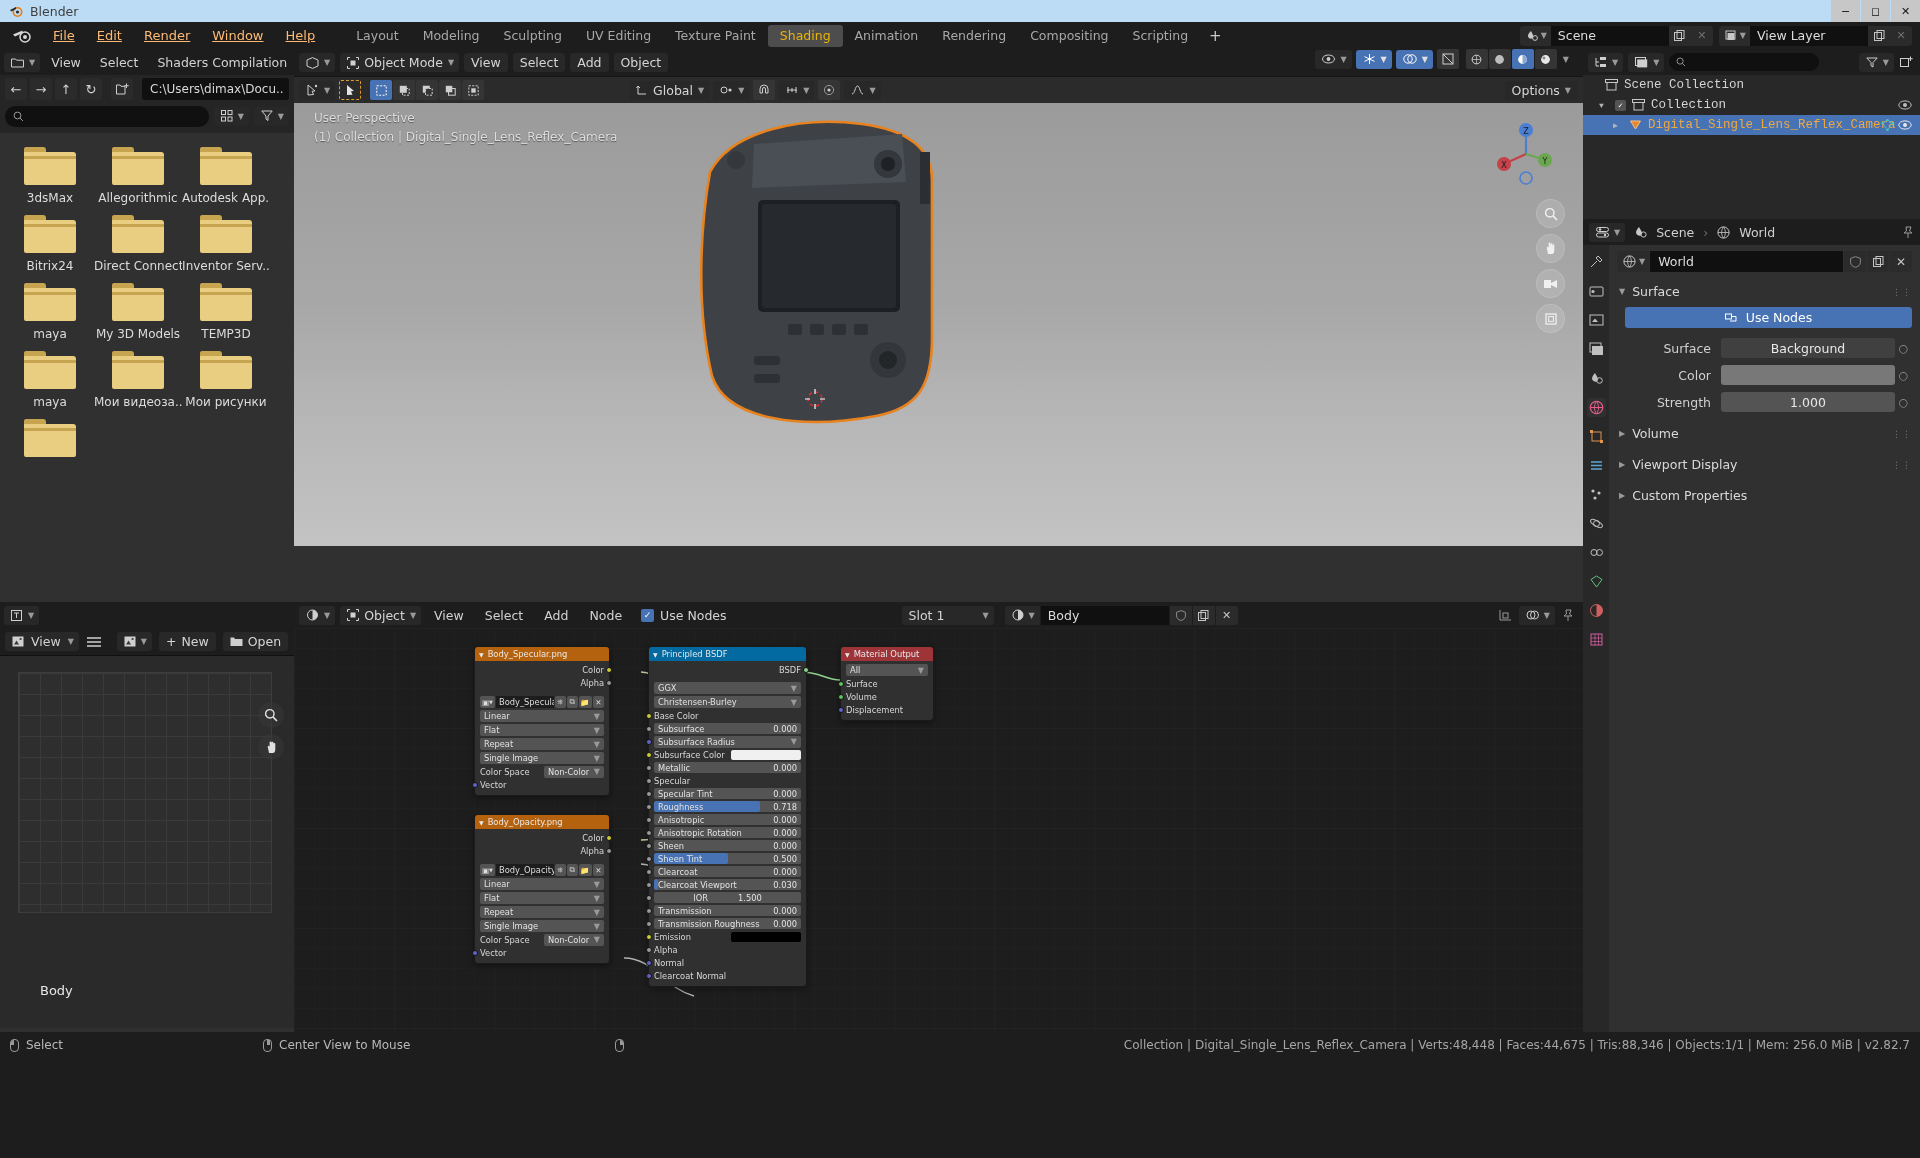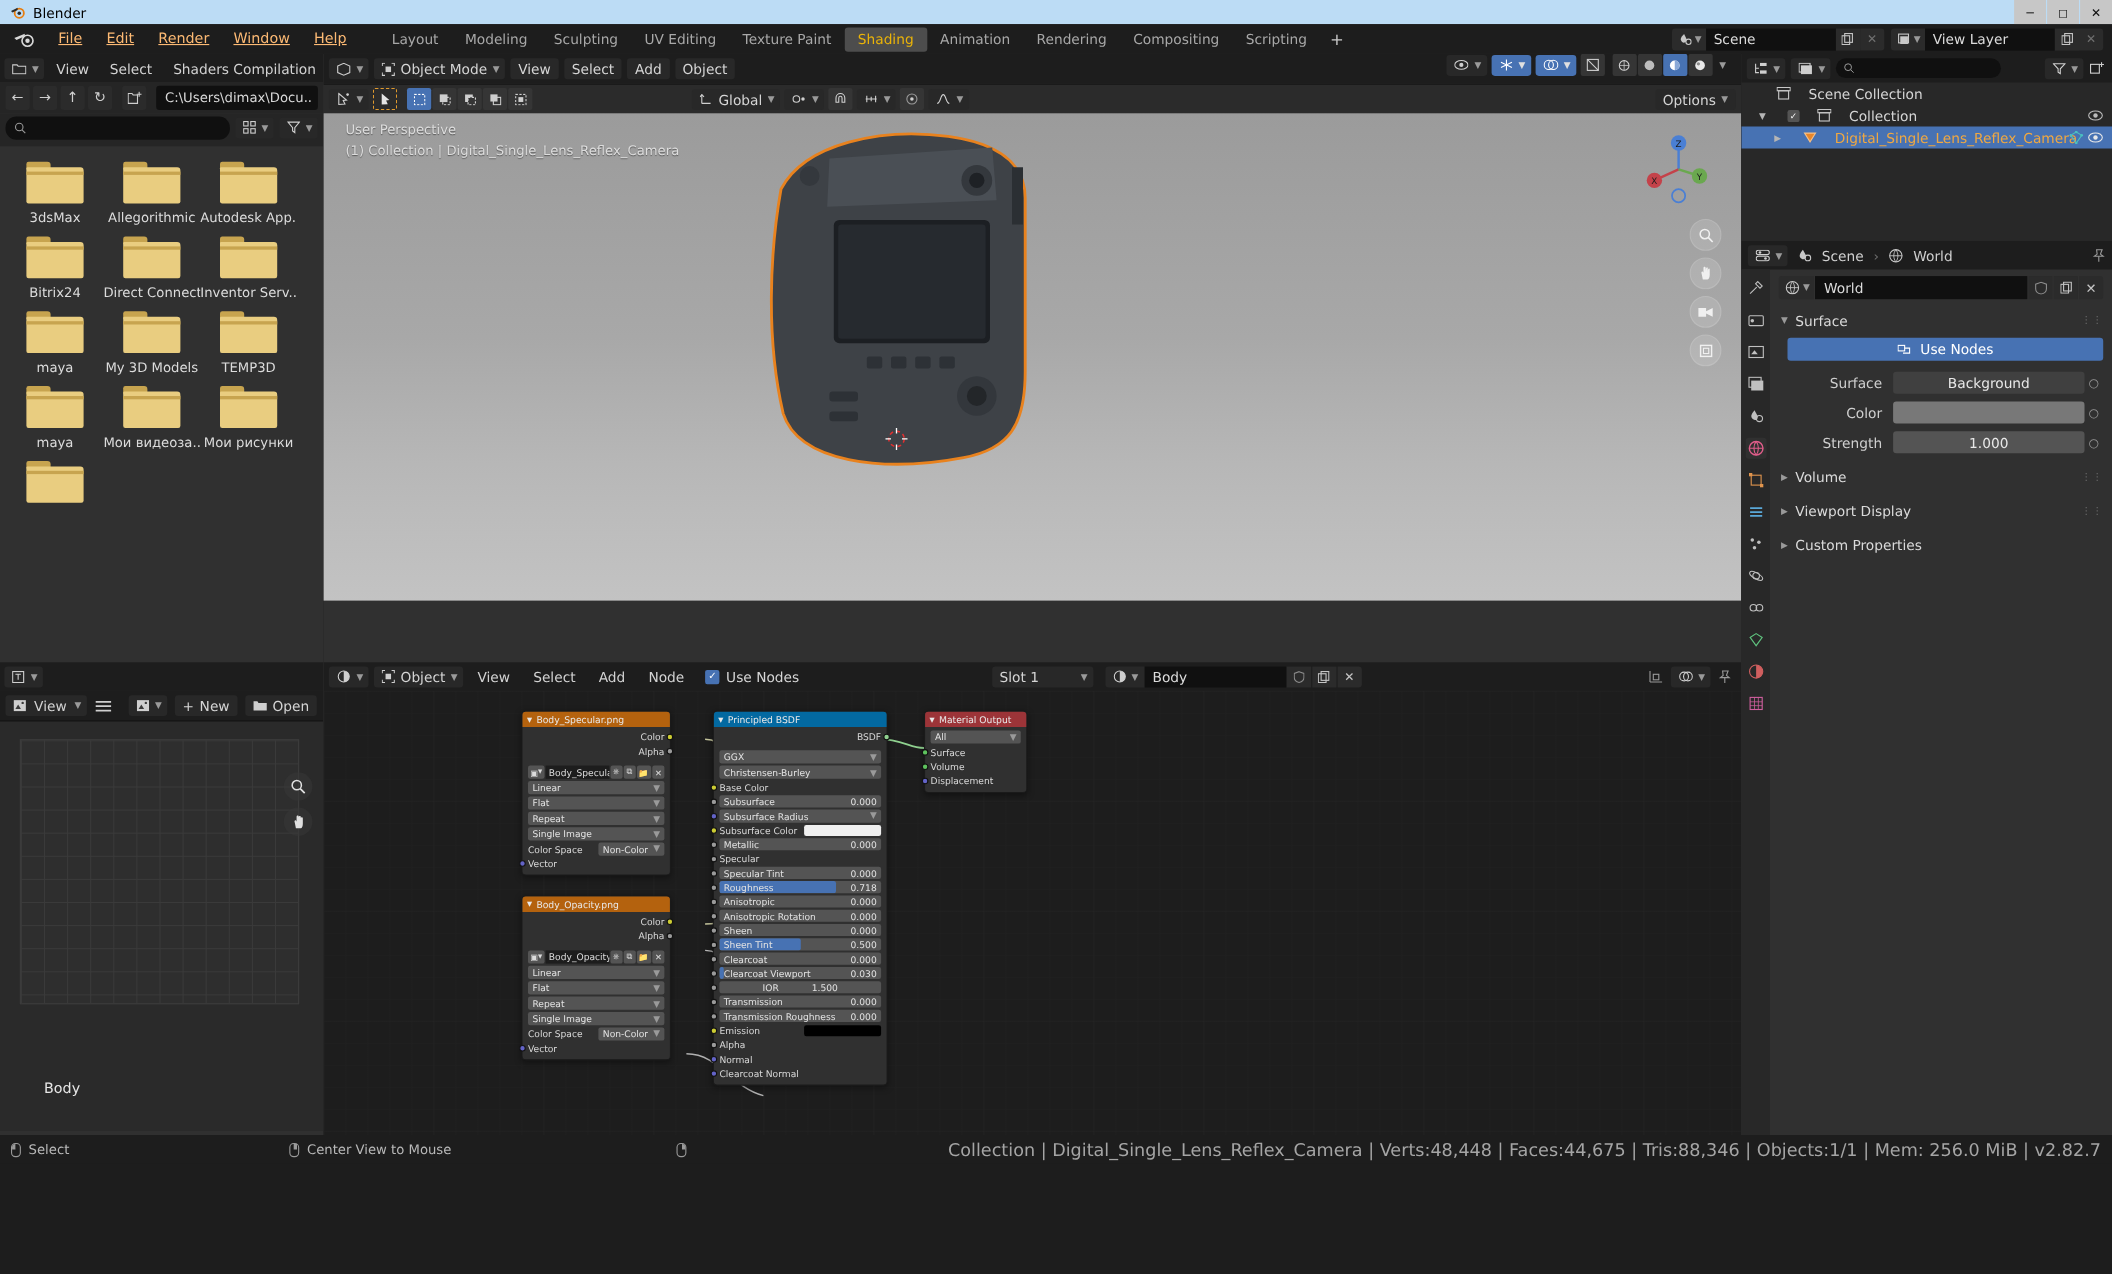--- a/index.html
+++ b/index.html
@@ -5,21 +5,21 @@
   * { box-sizing: border-box; margin:0; padding:0; }
   html,body { width:1920px; height:1158px; overflow:hidden; background:#1d1d1d;
     font-family:"DejaVu Sans", sans-serif; }
   body { font-size:13px; color:#e5e5e5; position:relative; }
 
   
   #titlebar { position:absolute; left:0; top:0; width:1920px; height:22px;
     background:#bcdcf5; display:flex; align-items:center; }
   #titlebar .tb-icon { width:14px; height:14px; margin-left:9px; margin-right:7px;
     display:flex; align-items:center; justify-content:center; }
-  #titlebar .tb-title { font-size:12.5px; color:#000000; }
+  #titlebar .tb-title { font-size:12.5px; color:#404040; }
   #titlebar .tb-btns { margin-left:auto; display:flex; height:22px; }
   #titlebar .tb-btn { width:29px; height:22px; display:flex; align-items:center;
     justify-content:center; font-size:11px; color:#111; }
   #titlebar .tb-btn.close { background:#c7c7c7; }
   #titlebar .tb-btn.mm { background:#c7c7c7; margin-right:1px; }
 
   
   #topbar { position:absolute; left:0; top:22px; width:1920px; height:27px;
     background:#1d1d1d; display:flex; align-items:center; }
   .blender-logo { width:22px; height:16px; margin:0 8px 0 12px; }
@@ -158,21 +158,21 @@
     overflow:hidden; white-space:nowrap; }
 
   
   #outliner { left:1583px; top:49px; width:337px; height:170px; background:#282828; }
   .ol-head { height:26px; background:#1d1d1d; display:flex; align-items:center;
     padding:0 5px; gap:5px; }
   .ol-search { flex:1; background:#101010; border-radius:9px; height:18px;
     display:flex; align-items:center; padding:0 7px; gap:5px; font-size:11.5px;
     color:#7a7a7a; max-width:150px;}
   .ol-row { height:20px; display:flex; align-items:center; padding-left:6px;
-    font-size:12.5px; color:#d5d5d5; gap:16px; position:relative; }
+    font-size:12.5px; color:#d5d5d5; gap:6px; position:relative;font-family:Liberation Mono, monospace; }
   .ol-row.selected { background:#4772b3; }
   .ol-row.selected .ol-name { color:#f0a841; }
   .ol-eye { position:absolute; right:26px; color:#bcbcbc; font-size:11px; }
   .ol-eye2 { position:absolute; right:8px; color:#bcbcbc; font-size:11px; }
   .tri { font-size:8px; color:#b5b5b5; width:10px; }
   .cbx { width:11px; height:11px; background:#545454; border-radius:2px;
     display:flex; align-items:center; justify-content:center; font-size:8px;
     color:#fff; }
 
   
@@ -213,21 +213,21 @@
     background:#1d1d1d; display:flex; align-items:center; padding:0 10px;
     font-size:12px; color:#b8b8b8; }
   .sb-item { display:flex; align-items:center; gap:7px; }
   .mouseicon { width:9px; height:13px; border:1px solid #9a9a9a; border-radius:4px;
     position:relative; }
   .mouseicon i { position:absolute; width:3px; height:5px; top:0px;
     background:#9a9a9a; }
   .mouseicon.l i { left:0; border-radius:3px 0 0 0;}
   .mouseicon.m i { left:3px; }
   .mouseicon.r i { right:0; border-radius:0 3px 0 0;}
-  .sb-right { margin-left:auto; font-size:16px; color:#a5a5a5; }
+  .sb-right { margin-left:auto; font-size:12px; color:#a5a5a5; }
   svg { display:block; }
 </style>
 </head>
 <body>
 
 <div id="titlebar">
   <span class="tb-icon">
     <svg width="14" height="14" viewBox="0 0 14 14">
       <circle cx="8.5" cy="8" r="4.2" fill="none" stroke="#e87d0d" stroke-width="1.6"></circle>
       <path d="M1 6 L7 3 L7 5 L2.4 7.4 Z" fill="#2b2b2b"></path>

